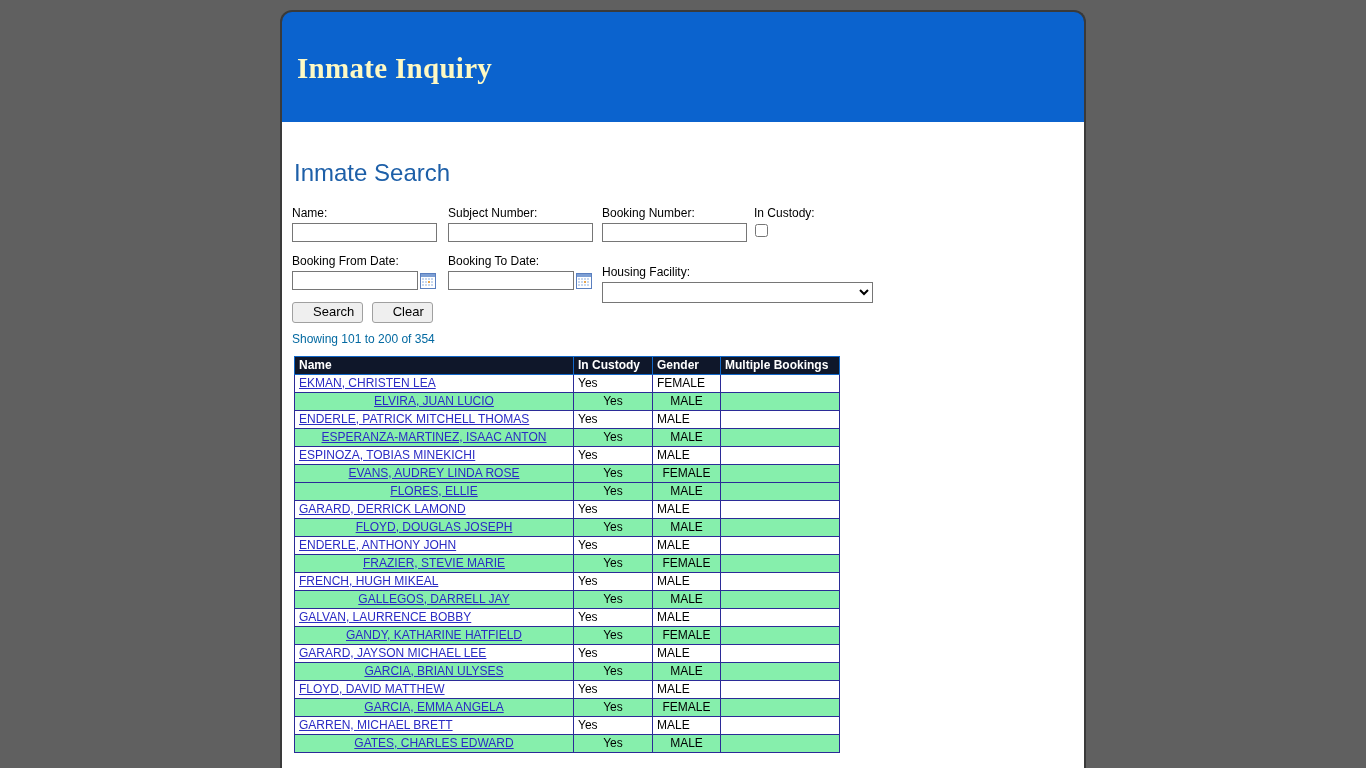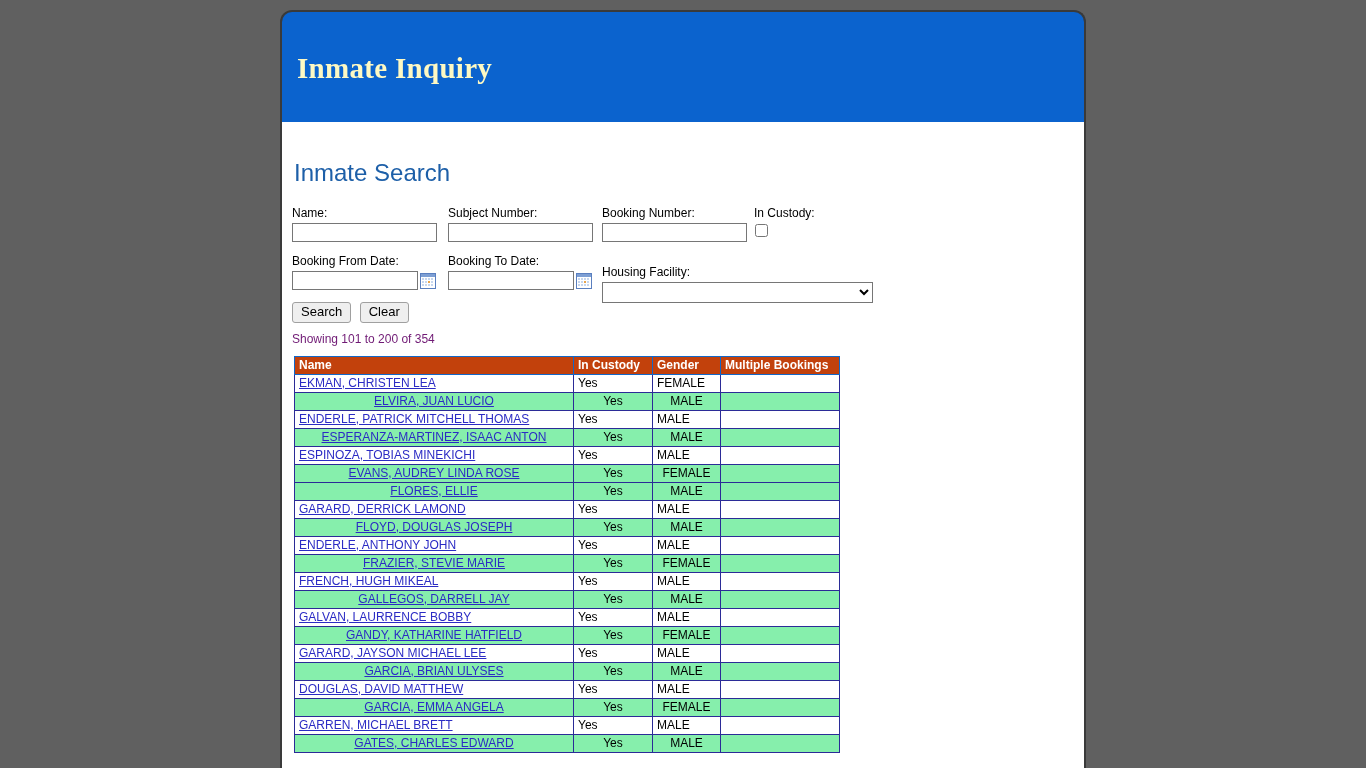--- a/index.html
+++ b/index.html
@@ -144,54 +144,54 @@
   }
 
   .buttons-row {
     position: absolute;
     left: 0;
     top: 96px;
   }
   button.std-btn {
     font-family: "Liberation Sans", sans-serif;
     font-size: 13px;
-    padding: 1px 8px 2px 8px;
+    padding: 1px 8px 2px 20px;
     border: 1px solid #a0a0a0;
     border-radius: 3px;
     background: #efefef;
     color: #000;
     cursor: pointer;
     margin-right: 4px;
     line-height: 16px;
   }
 
   
   .showing-text {
     font-size: 12px;
-    color: #701a75;
+    color: #0369a1;
     margin: 0;
     padding: 0;
     line-height: 14px;
     position: absolute;
     left: 0;
     top: 126px;
     white-space: nowrap;
   }
 
   .results-table {
     position: absolute;
     left: 2px;
     top: 150px;
     border-collapse: collapse;
     width: 510px;
     table-layout: fixed;
     font-size: 12px;
   }
   .results-table th {
-    background: #c2410c;
+    background: #0f172a;
     color: #ffffff;
     font-size: 12px;
     font-weight: bold;
     text-align: left;
     padding: 1px 4px 2px 4px;
     border: 1px solid #1267c8;
     line-height: 14px;
     white-space: nowrap;
   }
   .results-table th.col-name     { width: 270px; }
@@ -429,21 +429,21 @@
                 <td>MALE</td>
                 <td></td>
               </tr>
               <tr class="alt">
                 <td><a href="#">GARCIA, BRIAN ULYSES</a></td>
                 <td>Yes</td>
                 <td>MALE</td>
                 <td></td>
               </tr>
               <tr>
-                <td><a href="#">DOUGLAS, DAVID MATTHEW</a></td>
+                <td><a href="#">FLOYD, DAVID MATTHEW</a></td>
                 <td>Yes</td>
                 <td>MALE</td>
                 <td></td>
               </tr>
               <tr class="alt">
                 <td><a href="#">GARCIA, EMMA ANGELA</a></td>
                 <td>Yes</td>
                 <td>FEMALE</td>
                 <td></td>
               </tr>

